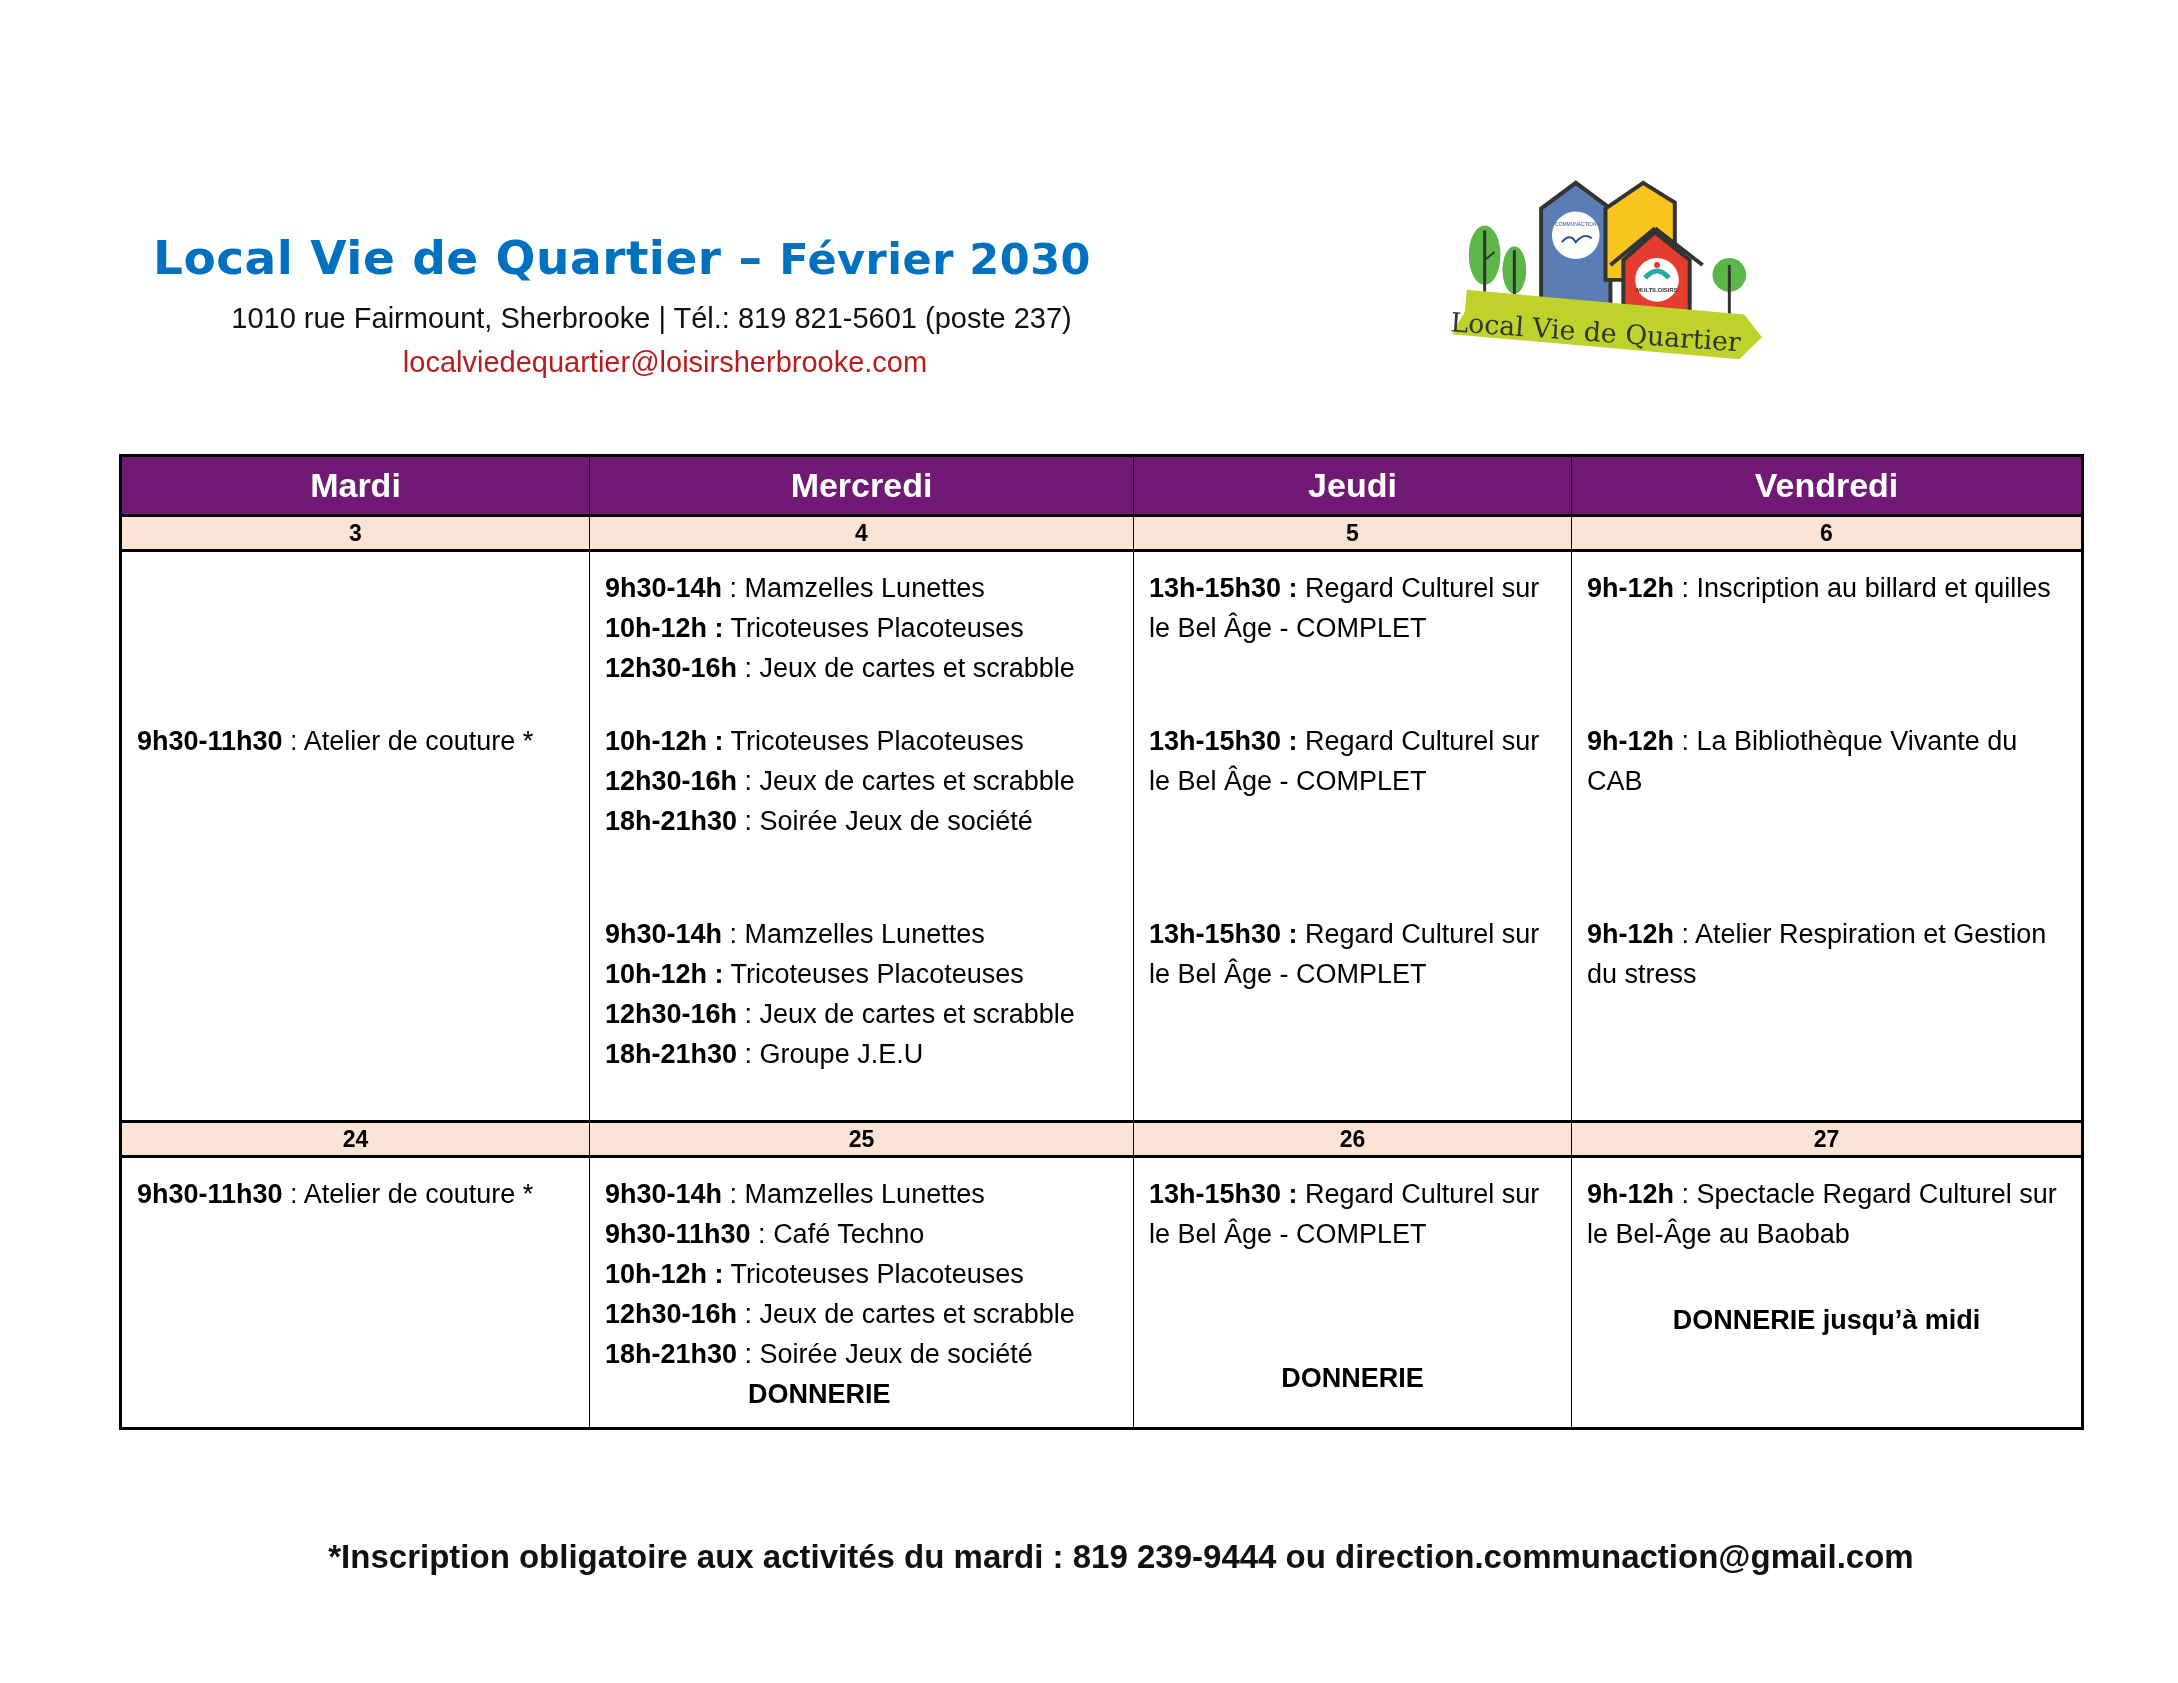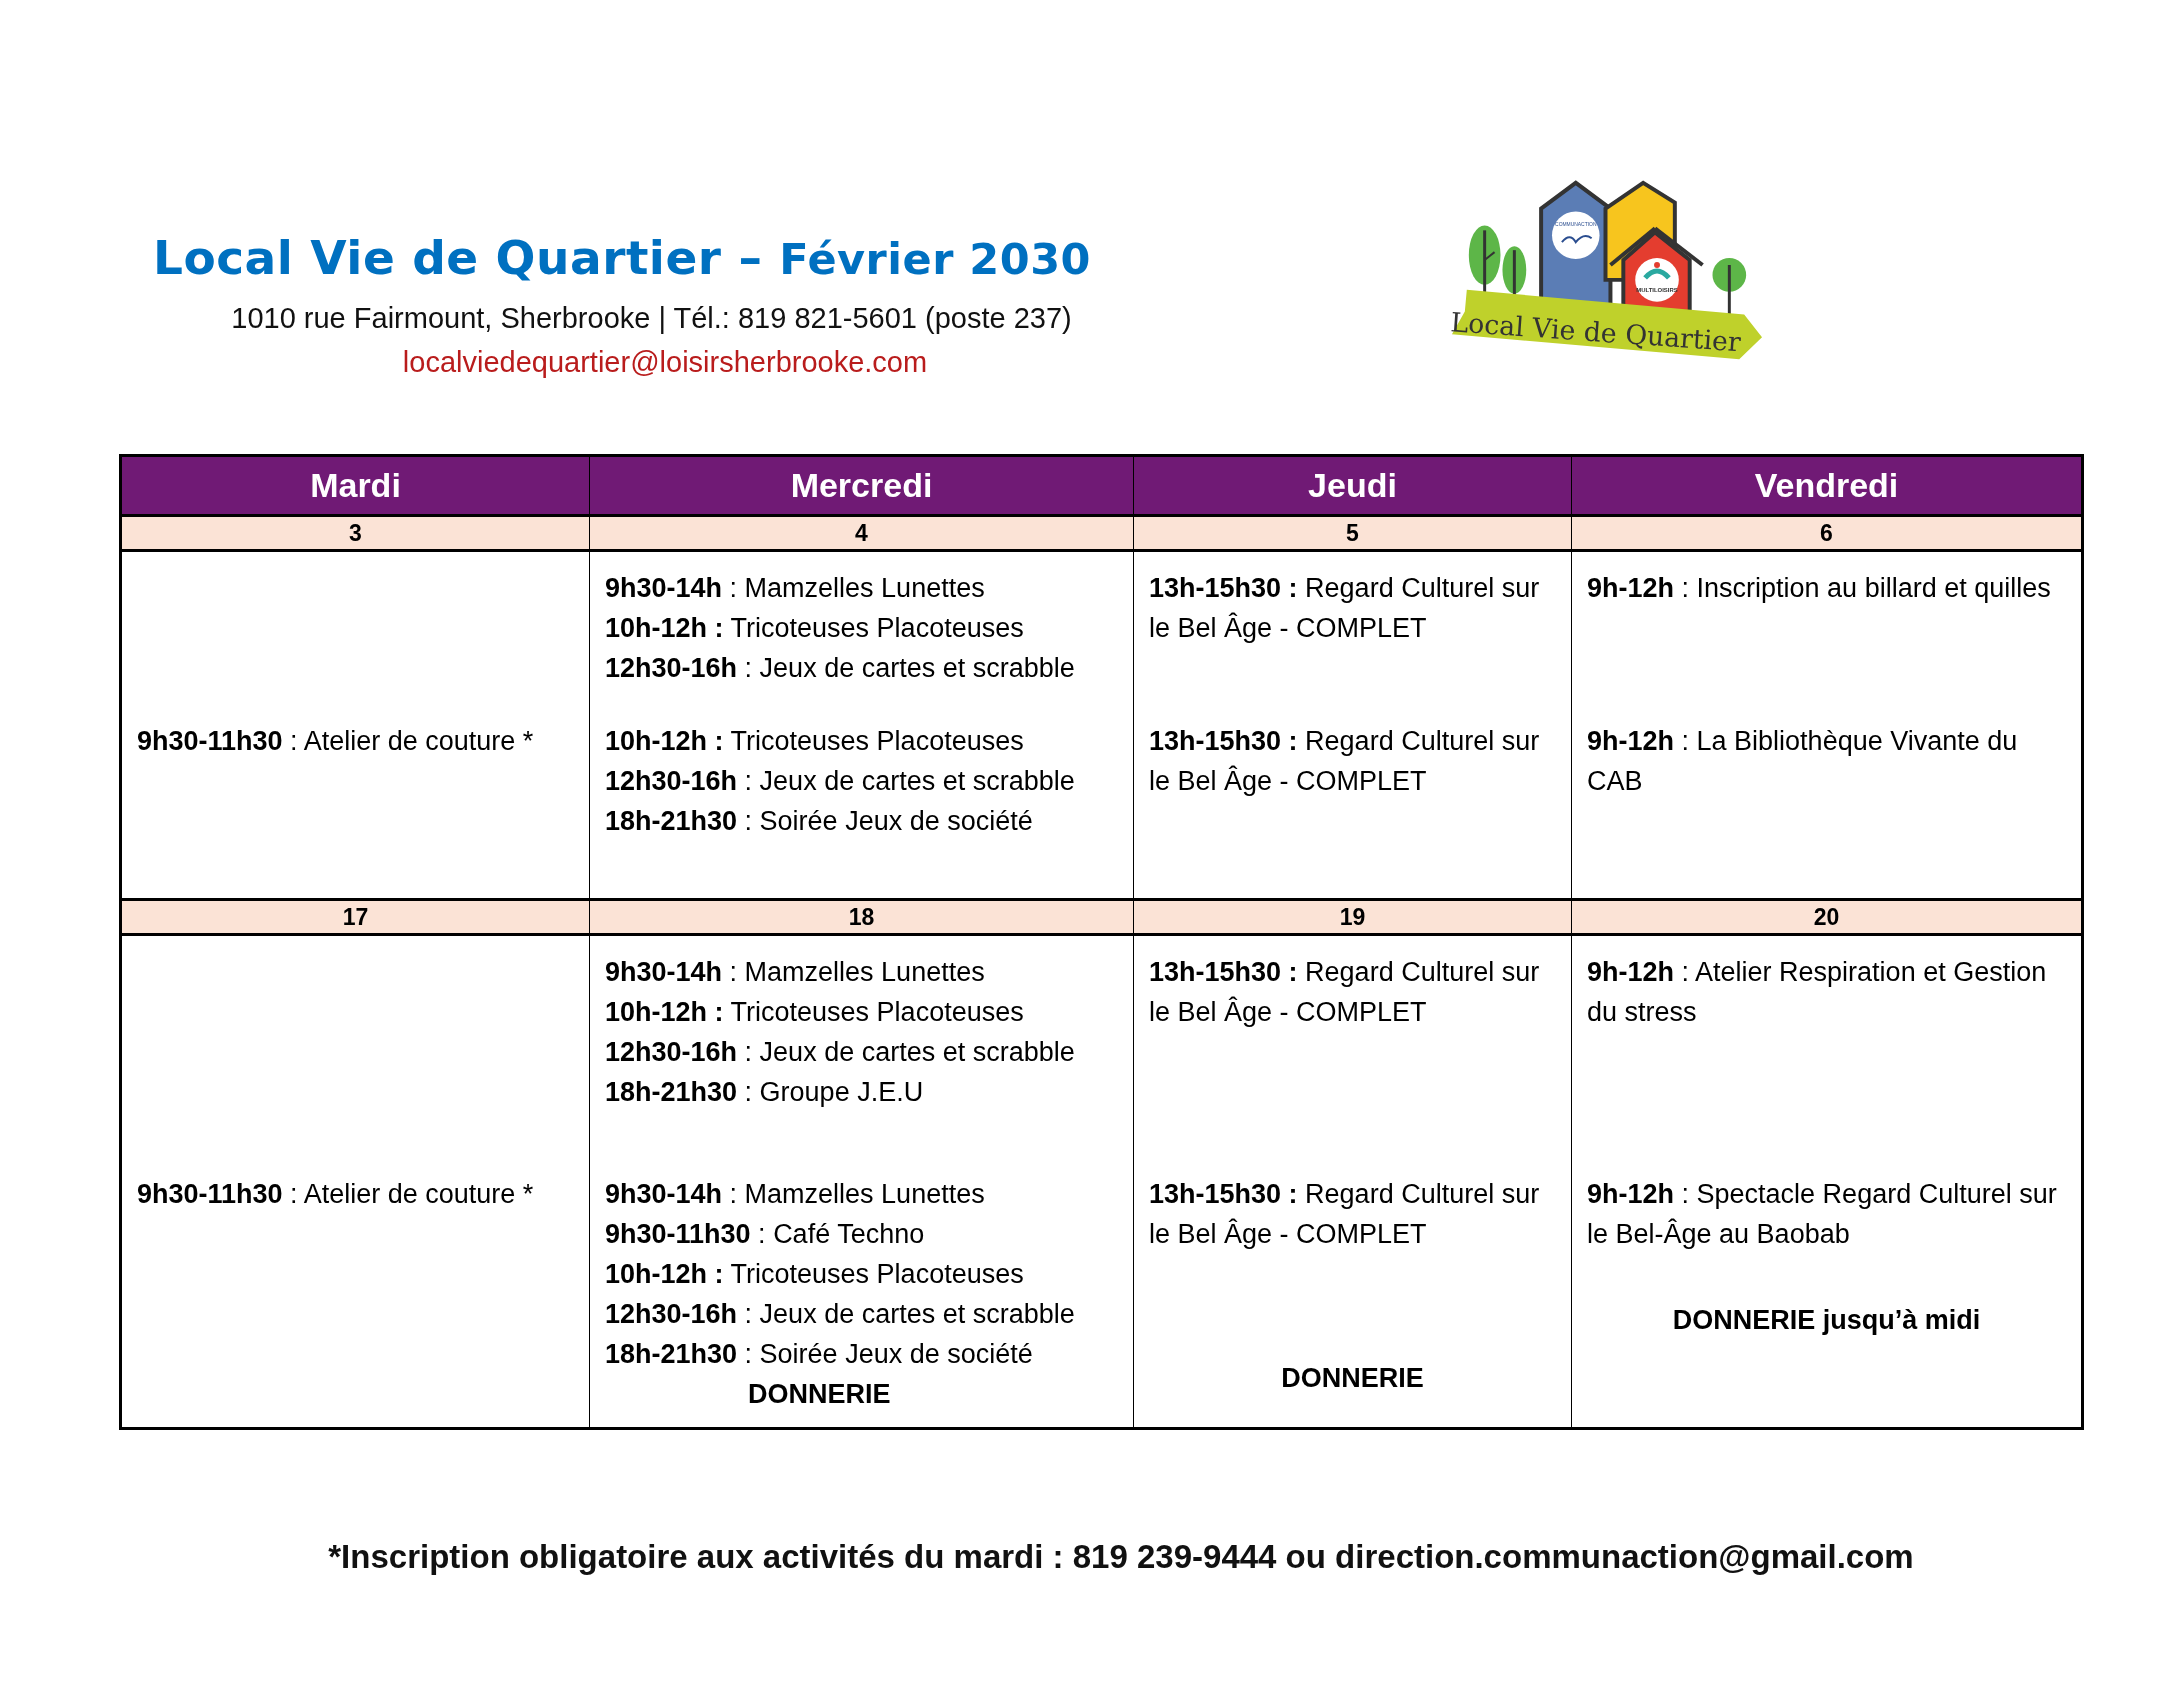--- a/index.html
+++ b/index.html
@@ -144,41 +144,41 @@
           <div class="ev"><b>12h30-16h</b><span> : </span><span>Jeux de cartes et scrabble</span></div>
           <div class="ev"><b>18h-21h30</b><span> : </span><span>Soirée Jeux de société</span></div>
         </td>
         <td class="body">
           <div class="ev wrap"><b>13h-15h30 :</b><span> </span><span>Regard Culturel sur le Bel Âge - COMPLET</span></div>
         </td>
         <td class="body">
           <div class="ev wrap"><b>9h-12h</b><span> : </span><span>La Bibliothèque Vivante du CAB</span></div>
         </td>
       </tr>
-      <tr>
-        <td class="date">17</td>
-        <td class="date">18</td>
-        <td class="date">19</td>
-        <td class="date">20</td>
-      </tr>
       <tr class="r3">
         <td class="body"></td>
         <td class="body">
           <div class="ev"><b>9h30-14h</b><span> : </span><span>Mamzelles Lunettes</span></div>
           <div class="ev"><b>10h-12h :</b><span> </span><span>Tricoteuses Placoteuses</span></div>
           <div class="ev"><b>12h30-16h</b><span> : </span><span>Jeux de cartes et scrabble</span></div>
           <div class="ev"><b>18h-21h30</b><span> : </span><span>Groupe J.E.U</span></div>
         </td>
         <td class="body">
           <div class="ev wrap"><b>13h-15h30 :</b><span> </span><span>Regard Culturel sur le Bel Âge - COMPLET</span></div>
         </td>
         <td class="body">
           <div class="ev wrap"><b>9h-12h</b><span> : </span><span>Atelier Respiration et Gestion du stress</span></div>
         </td>
       </tr>
+      <tr>
+        <td class="date">24</td>
+        <td class="date">25</td>
+        <td class="date">26</td>
+        <td class="date">27</td>
+      </tr>
       <tr class="r4">
         <td class="body">
           <div class="ev"><b>9h30-11h30</b><span> : </span><span>Atelier de couture *</span></div>
         </td>
         <td class="body">
           <div class="ev"><b>9h30-14h</b><span> : </span><span>Mamzelles Lunettes</span></div>
           <div class="ev"><b>9h30-11h30</b><span> : </span><span>Café Techno</span></div>
           <div class="ev"><b>10h-12h :</b><span> </span><span>Tricoteuses Placoteuses</span></div>
           <div class="ev"><b>12h30-16h</b><span> : </span><span>Jeux de cartes et scrabble</span></div>
           <div class="ev"><b>18h-21h30</b><span> : </span><span>Soirée Jeux de société</span></div>

